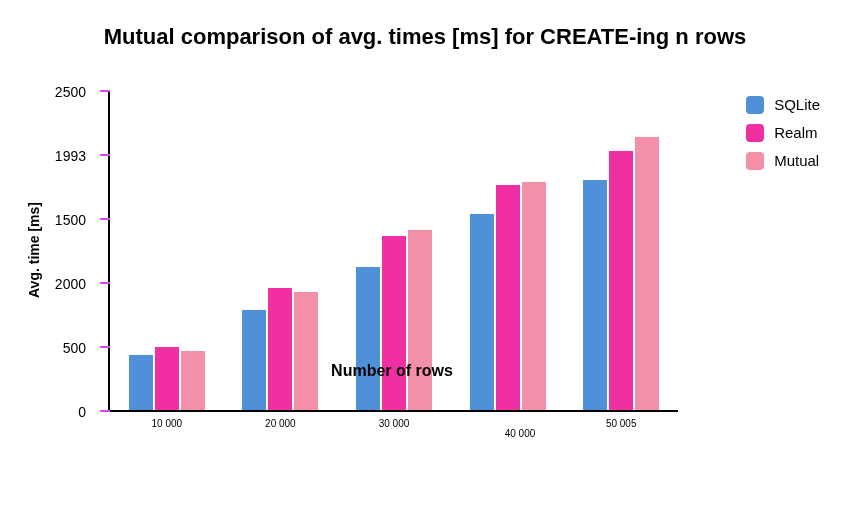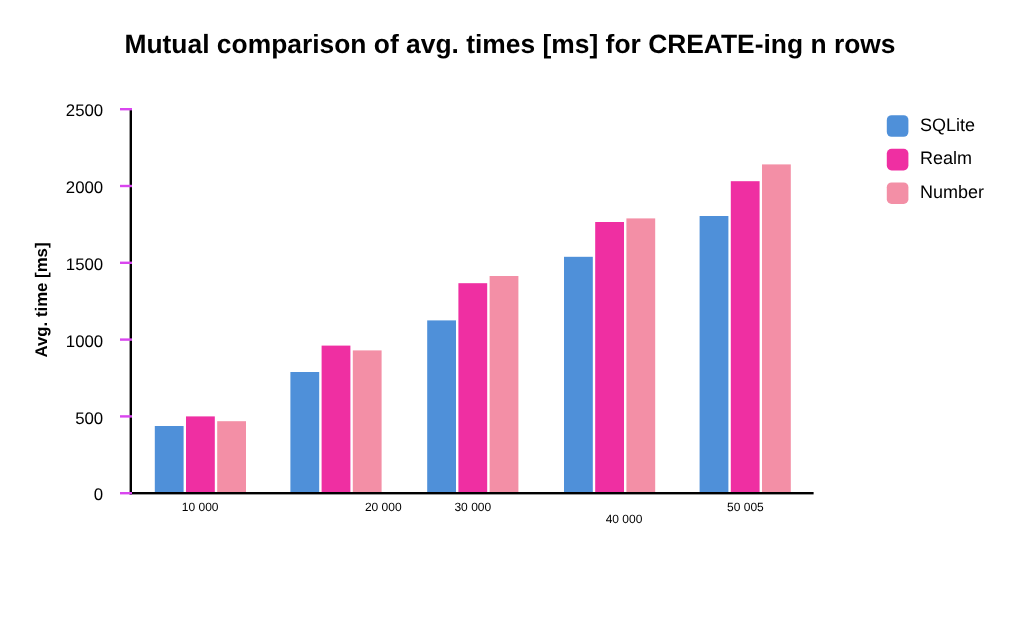--- a/index.html
+++ b/index.html
@@ -114,72 +114,73 @@
   <div class="ylabel">Avg. time [ms]</div>
 
   <div class="plot" id="plot">
       <div class="ytick" style="top: 320px;">
         <div class="ytick-label">0</div>
       </div>
       <div class="ytick" style="top: 256px;">
         <div class="ytick-label">500</div>
       </div>
       <div class="ytick" style="top: 192px;">
-        <div class="ytick-label">1000</div>
+        <div class="ytick-label">2000</div>
       </div>
       <div class="ytick" style="top: 128px;">
         <div class="ytick-label">1500</div>
       </div>
       <div class="ytick" style="top: 64px;">
-        <div class="ytick-label">2000</div>
+        <div class="ytick-label">1993</div>
       </div>
       <div class="ytick" style="top: 0px;">
         <div class="ytick-label">2500</div>
       </div>
       <div class="group" style="left: 18.8px;">
         <div class="bar" title="SQLite: 430" style="height: 55.04px; background: rgb(79, 144, 217);"></div>
         <div class="bar" title="Room: 490" style="height: 62.72px; background: rgb(239, 47, 162);"></div>
         <div class="bar" title="Realm: 460" style="height: 58.88px; background: rgb(243, 143, 166);"></div>
       </div>
       <div class="xtick-label" style="left: 56.8px;">10 000</div>
       <div class="group" style="left: 132.4px;">
         <div class="bar" title="SQLite: 780" style="height: 99.84px; background: rgb(79, 144, 217);"></div>
         <div class="bar" title="Room: 950" style="height: 121.6px; background: rgb(239, 47, 162);"></div>
         <div class="bar" title="Realm: 920" style="height: 117.76px; background: rgb(243, 143, 166);"></div>
       </div>
-      <div class="xtick-label" style="left: 170.4px; margin-left: 39px;">20 000</div>
+      <div class="xtick-label" style="left: 170.4px;">20 000</div>
       <div class="group" style="left: 246px;">
         <div class="bar" title="SQLite: 1120" style="height: 143.36px; background: rgb(79, 144, 217);"></div>
         <div class="bar" title="Room: 1360" style="height: 174.08px; background: rgb(239, 47, 162);"></div>
         <div class="bar" title="Realm: 1410" style="height: 180.48px; background: rgb(243, 143, 166);"></div>
       </div>
       <div class="xtick-label" style="left: 284px;">30 000</div>
       <div class="group" style="left: 359.6px;">
         <div class="bar" title="SQLite: 1530" style="height: 195.84px; background: rgb(79, 144, 217);"></div>
         <div class="bar" title="Room: 1760" style="height: 225.28px; background: rgb(239, 47, 162);"></div>
         <div class="bar" title="Realm: 1780" style="height: 227.84px; background: rgb(243, 143, 166);"></div>
       </div>
       <div class="xtick-label" style="left: 410px; margin-top: 18px;">40 000</div>
       <div class="group" style="left: 473.2px;">
         <div class="bar" title="SQLite: 1800" style="height: 230.4px; background: rgb(79, 144, 217);"></div>
         <div class="bar" title="Room: 2020" style="height: 258.56px; background: rgb(239, 47, 162);"></div>
         <div class="bar" title="Realm: 2130" style="height: 272.64px; background: rgb(243, 143, 166);"></div>
       </div>
       <div class="xtick-label" style="left: 511.2px;">50 005</div>
     </div>
 
+  <div class="xlabel">Number of rows</div>
 
   <div class="legend" id="legend">
       <div class="legend-item">
         <div class="swatch" style="background: rgb(79, 144, 217);"></div>
         <div>SQLite</div>
       </div>
       <div class="legend-item">
         <div class="swatch" style="background: rgb(239, 47, 162);"></div>
         <div>Realm</div>
       </div>
       <div class="legend-item">
         <div class="swatch" style="background: rgb(243, 143, 166);"></div>
-        <div>Number</div>
+        <div>Mutual</div>
       </div>
     </div>
 
 </div>
 
 </body></html>

